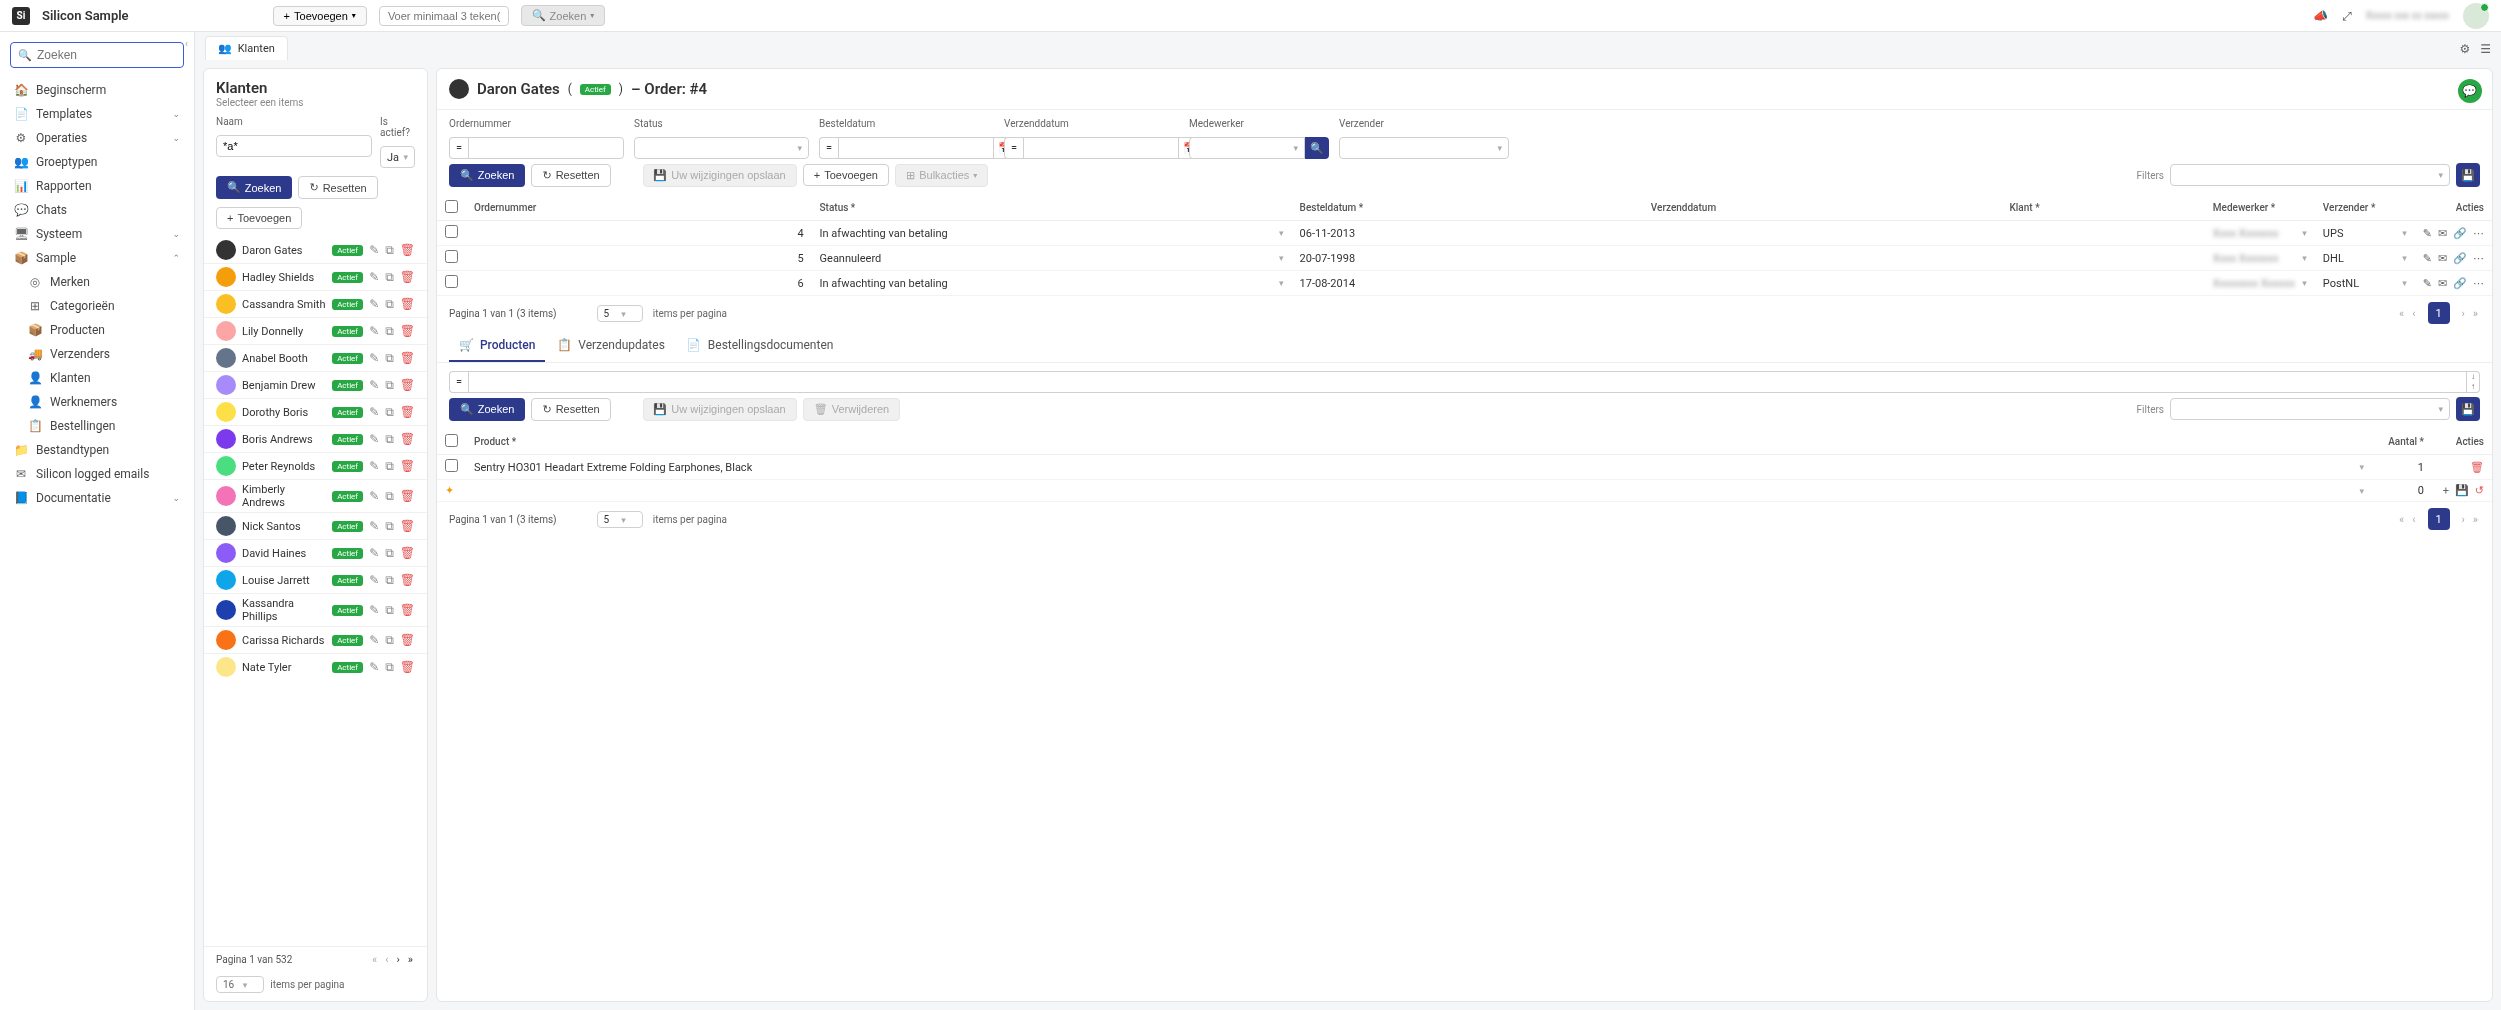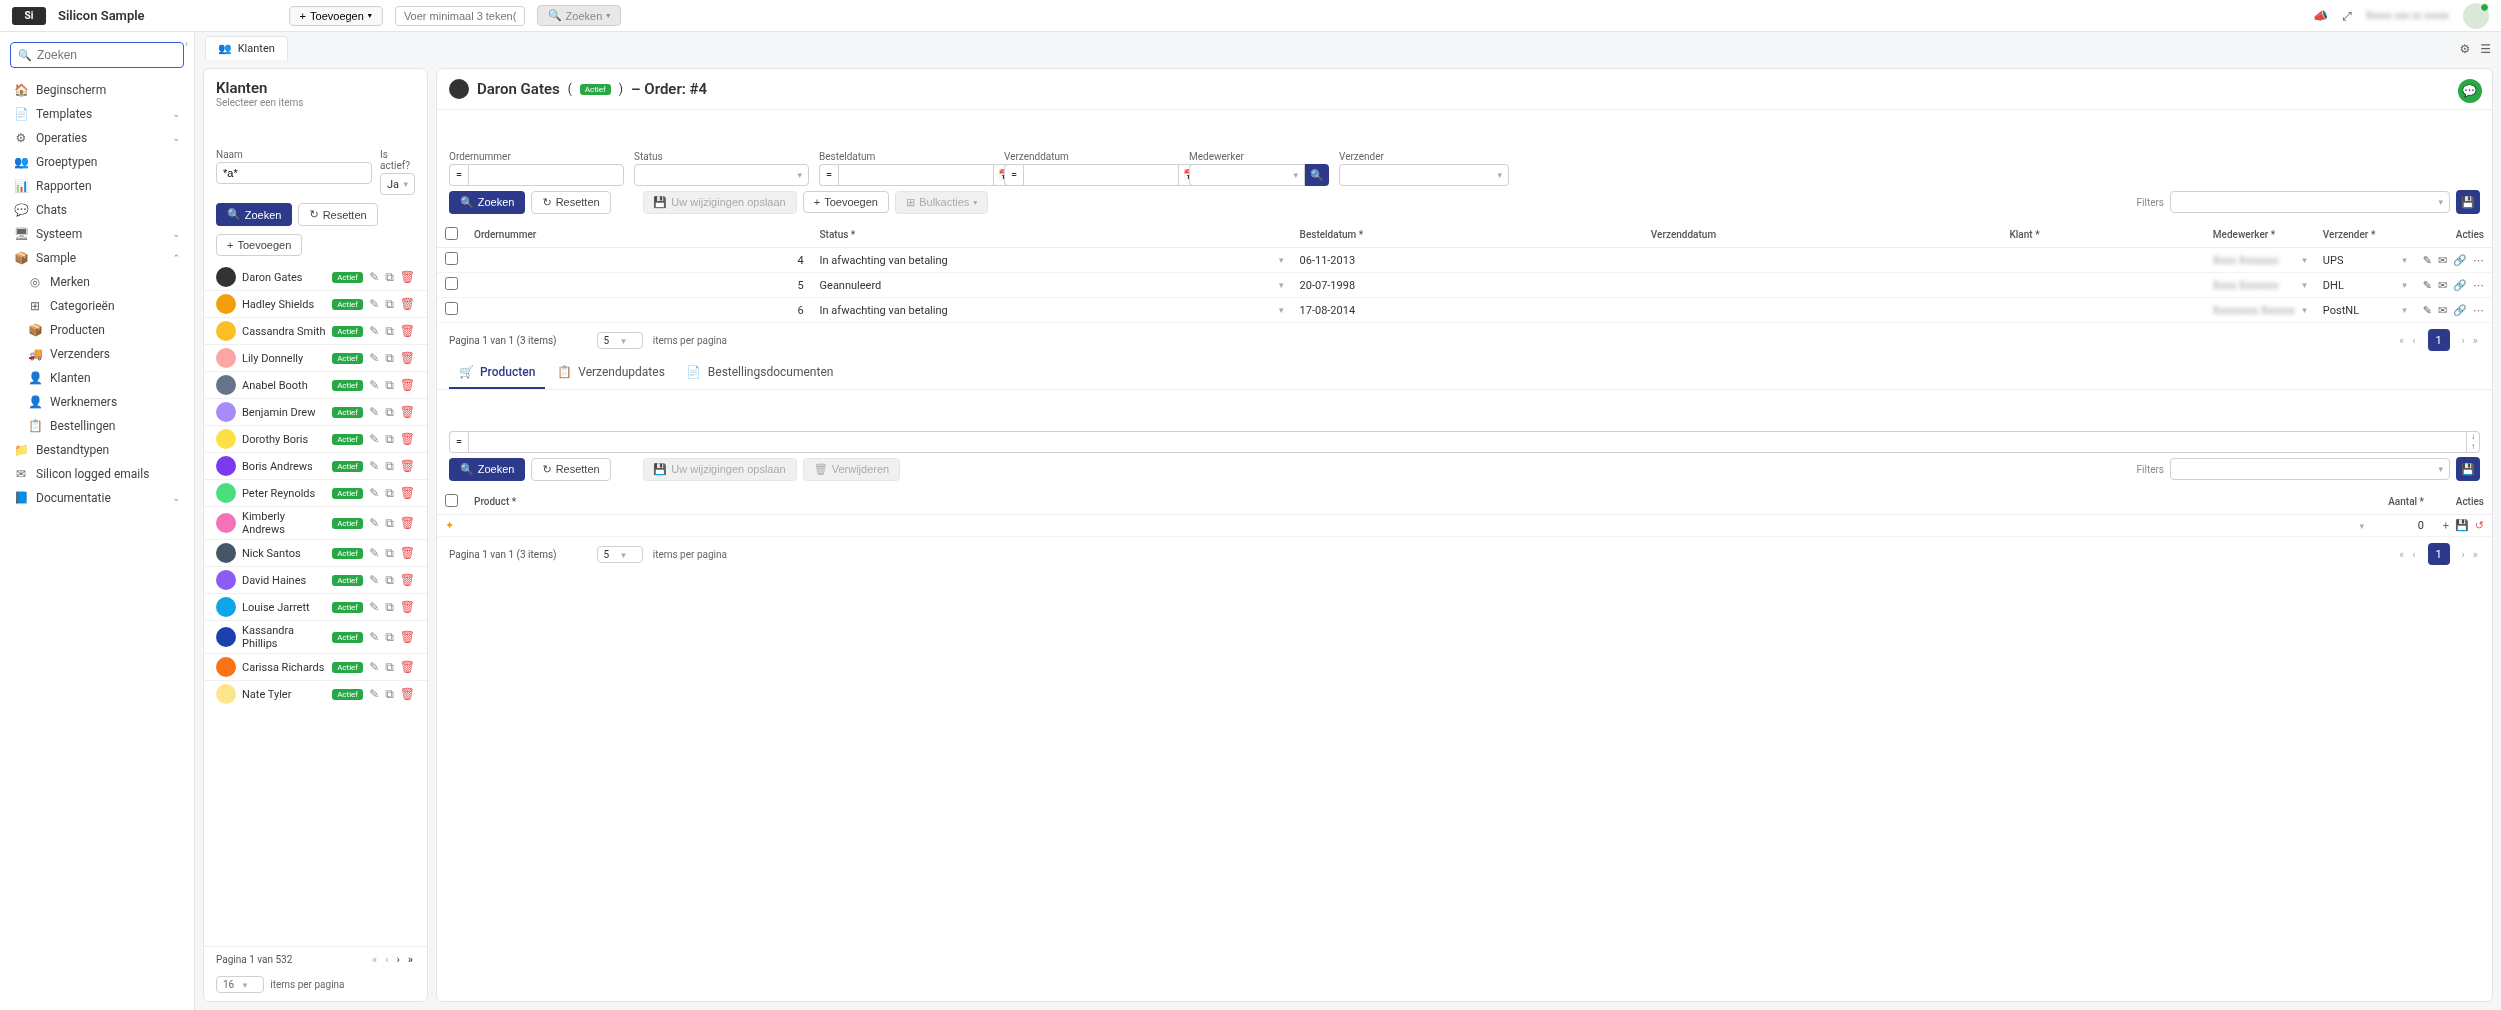--- a/index.html
+++ b/index.html
@@ -1,21 +1,21 @@
 <!DOCTYPE html>
 <html><head>
 <meta charset="utf-8">
 <style>
 * { box-sizing: border-box; margin: 0; padding: 0; }
 body { font-family: -apple-system, BlinkMacSystemFont, "Segoe UI", Roboto, sans-serif; font-size: 12px; color: #333; background: #f5f6f8; overflow: hidden; }
 .app { display: flex; flex-direction: column; height: 100vh; }
 
 
 .topbar { height: 32px; background: #fff; border-bottom: 1px solid #e5e5e5; display: flex; align-items: center; padding: 0 12px; gap: 12px; }
-.brand-icon { width: 34px; height: 18px; background: #2d2d2d; border-radius: 3px; display: flex; align-items: center; justify-content: center; color: #fff; font-weight: bold; font-size: 10px; }
+.brand-icon { width: 18px; height: 18px; background: #2d2d2d; border-radius: 3px; display: flex; align-items: center; justify-content: center; color: #fff; font-weight: bold; font-size: 10px; }
 .brand-title { font-weight: 600; font-size: 13px; }
 .topbar-spacer { flex: 1; }
 .top-btn { display: flex; align-items: center; gap: 4px; padding: 3px 10px; border: 1px solid #d0d0d0; border-radius: 4px; background: #f8f8f8; cursor: pointer; font-size: 11px; }
 .top-input { border: 1px solid #d0d0d0; border-radius: 4px; padding: 3px 8px; font-size: 11px; width: 130px; }
 .top-search-btn { background: #e8e8e8; color: #888; border: 1px solid #d0d0d0; border-radius: 4px; padding: 3px 10px; font-size: 11px; display: flex; align-items: center; gap: 4px; }
 .top-icons { display: flex; gap: 14px; align-items: center; color: #555; }
 .top-icons span { cursor: pointer; }
 .user-blur { filter: blur(2px); color: #999; font-size: 10px; text-align: right; line-height: 1.1; }
 .avatar-dot { width: 26px; height: 26px; border-radius: 50%; background: #d9e8d9; position: relative; }
 .avatar-dot::after { content: ""; position: absolute; top: 0; right: 0; width: 7px; height: 7px; background: #28a745; border-radius: 50%; border: 1px solid #fff; }
@@ -45,21 +45,21 @@
 .panels { flex: 1; display: flex; gap: 8px; padding: 8px; overflow: hidden; }
 .panel { background: #fff; border: 1px solid #e5e5e5; border-radius: 6px; display: flex; flex-direction: column; overflow: hidden; }
 .panel-left { width: 225px; }
 .panel-right { flex: 1; position: relative; }
 
 .panel-header { padding: 10px 12px 4px; }
 .panel-title { font-size: 15px; font-weight: 600; }
 .panel-sub { font-size: 10px; color: #888; }
 
 .filter-row { display: flex; gap: 8px; padding: 4px 12px 8px; }
-.field { display: flex; flex-direction: column; gap: 2px; flex: 1; margin-top: 33px; }
+.field { display: flex; flex-direction: column; gap: 8px; flex: 1; }
 .field-label { font-size: 10px; color: #666; }
 .field-input, .field-select { border: 1px solid #d0d0d0; border-radius: 4px; padding: 3px 6px; font-size: 11px; height: 22px; background: #fff; }
 .field-select { display: flex; align-items: center; justify-content: space-between; cursor: pointer; }
 
 .btn-row { display: flex; gap: 6px; padding: 0 12px 8px; flex-wrap: wrap; align-items: center; }
 .btn { display: inline-flex; align-items: center; gap: 4px; padding: 4px 10px; border-radius: 4px; border: 1px solid transparent; cursor: pointer; font-size: 11px; }
 .btn-primary { background: #2d3a8c; color: #fff; }
 .btn-light { background: #fff; border-color: #d0d0d0; color: #444; }
 .btn-disabled { background: #f0f0f0; color: #aaa; border-color: #e5e5e5; cursor: default; }
 
@@ -758,20 +758,35 @@
             <thead>
               <tr>
                 <th class="chk"><input type="checkbox" style=""></th>
                 <th>Product *</th>
                 <th style="width:60px;text-align:right">Aantal *</th>
                 <th style="width:60px;text-align:right">Acties</th>
               </tr>
             </thead>
             <tbody id="products-body">
                 <tr>
+    <td class="chk"><input type="checkbox" style=""></td>
+    <td>
+                    <div class="status-cell">
+                      <span>Sentry HO301 Headart Extreme Folding Earphones, Black</span>
+                      <span class="mini-chev">▾</span>
+                    </div>
+                  </td>
+    <td class="num-col">1</td>
+    <td>
+                    <div class="row-action-icons">
+                      <span class="del">🗑</span>
+                    </div>
+                  </td>
+                </tr>
+                <tr>
   <td class="chk"><span style="color:#f59e0b">✦</span></td>
   <td>
                     <div class="status-cell">
                       <span></span>
                       <span class="mini-chev">▾</span>
                     </div>
                   </td>
   <td class="num-col">0</td>
   <td>
                     <div class="row-action-icons">

